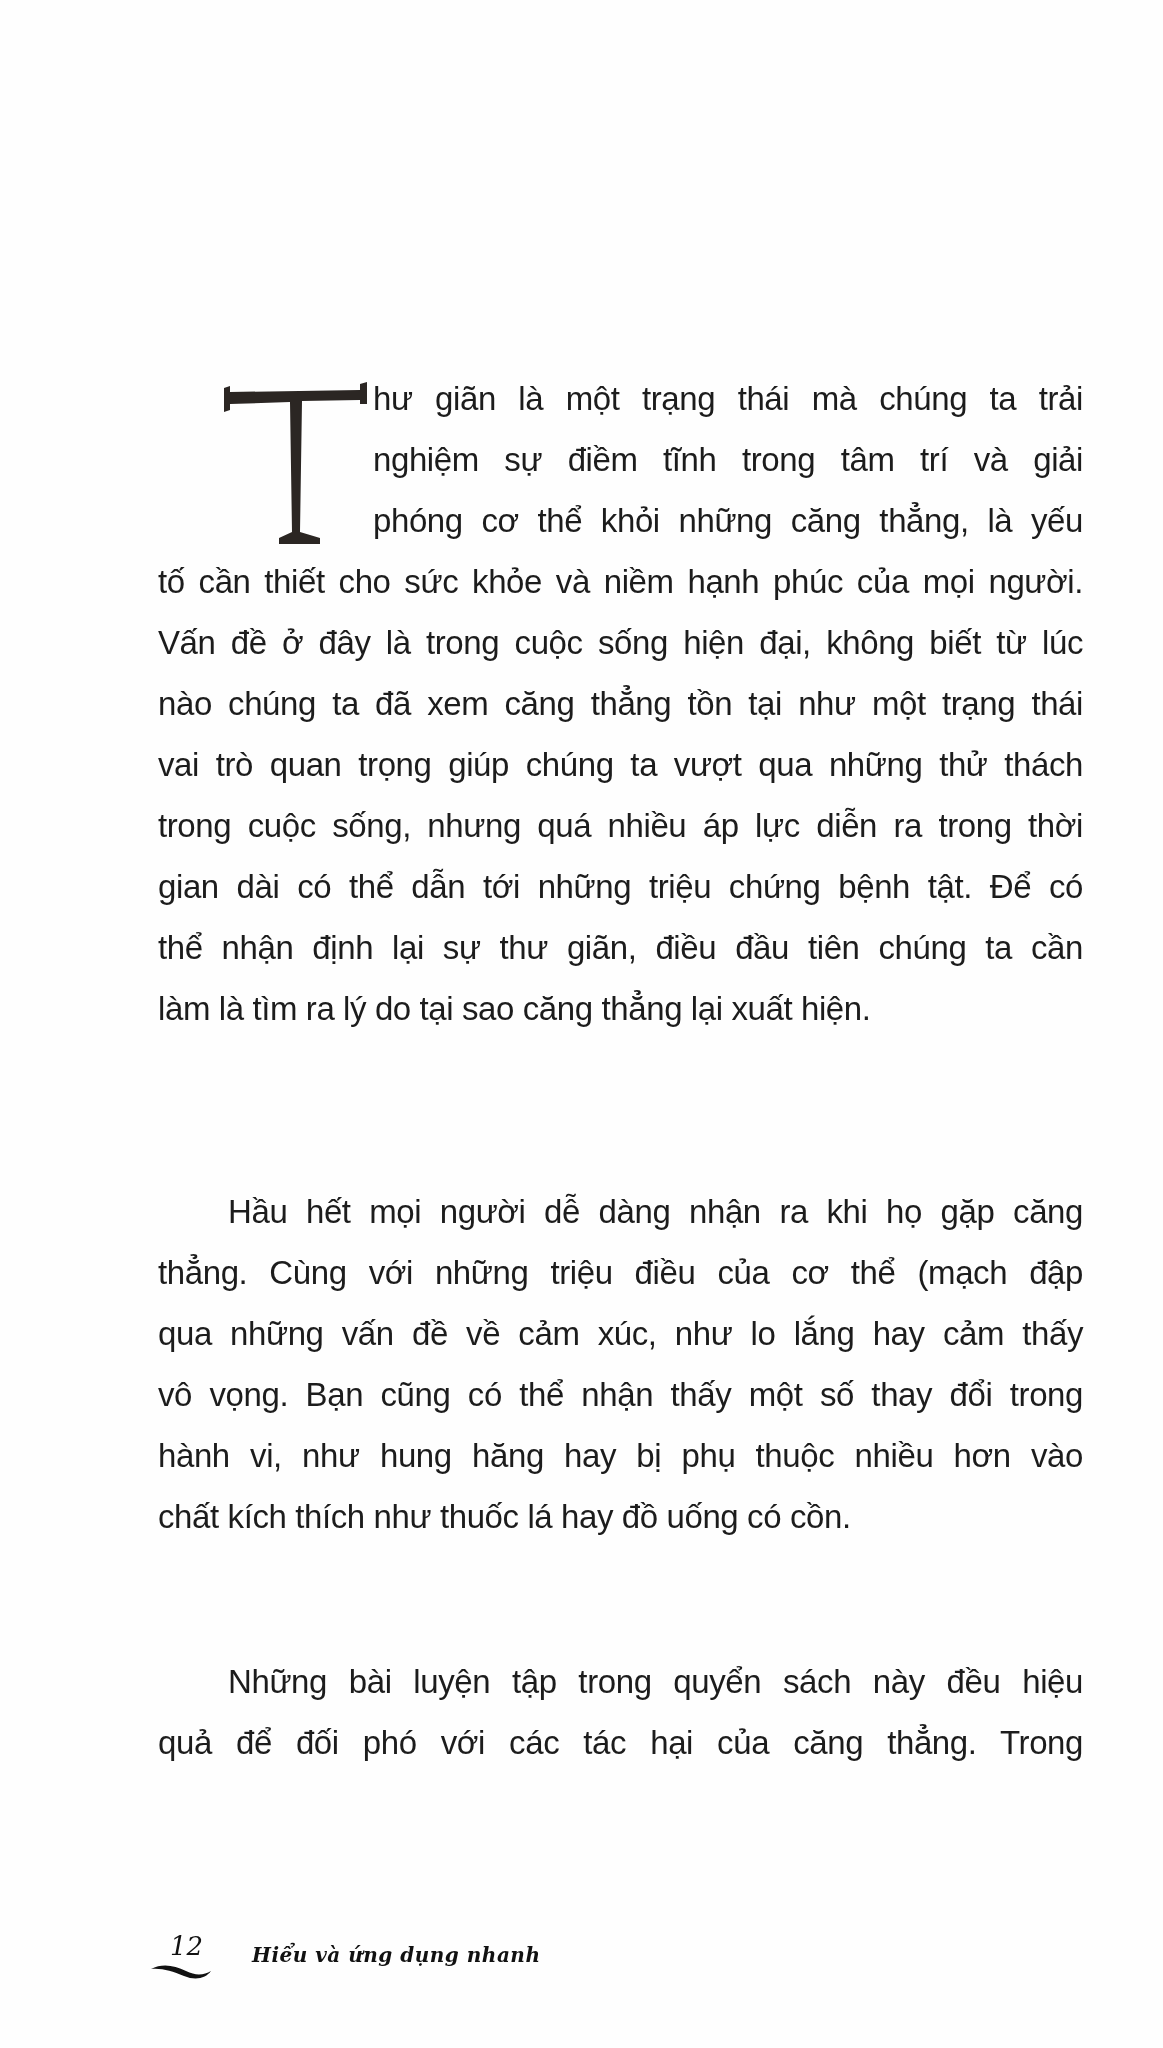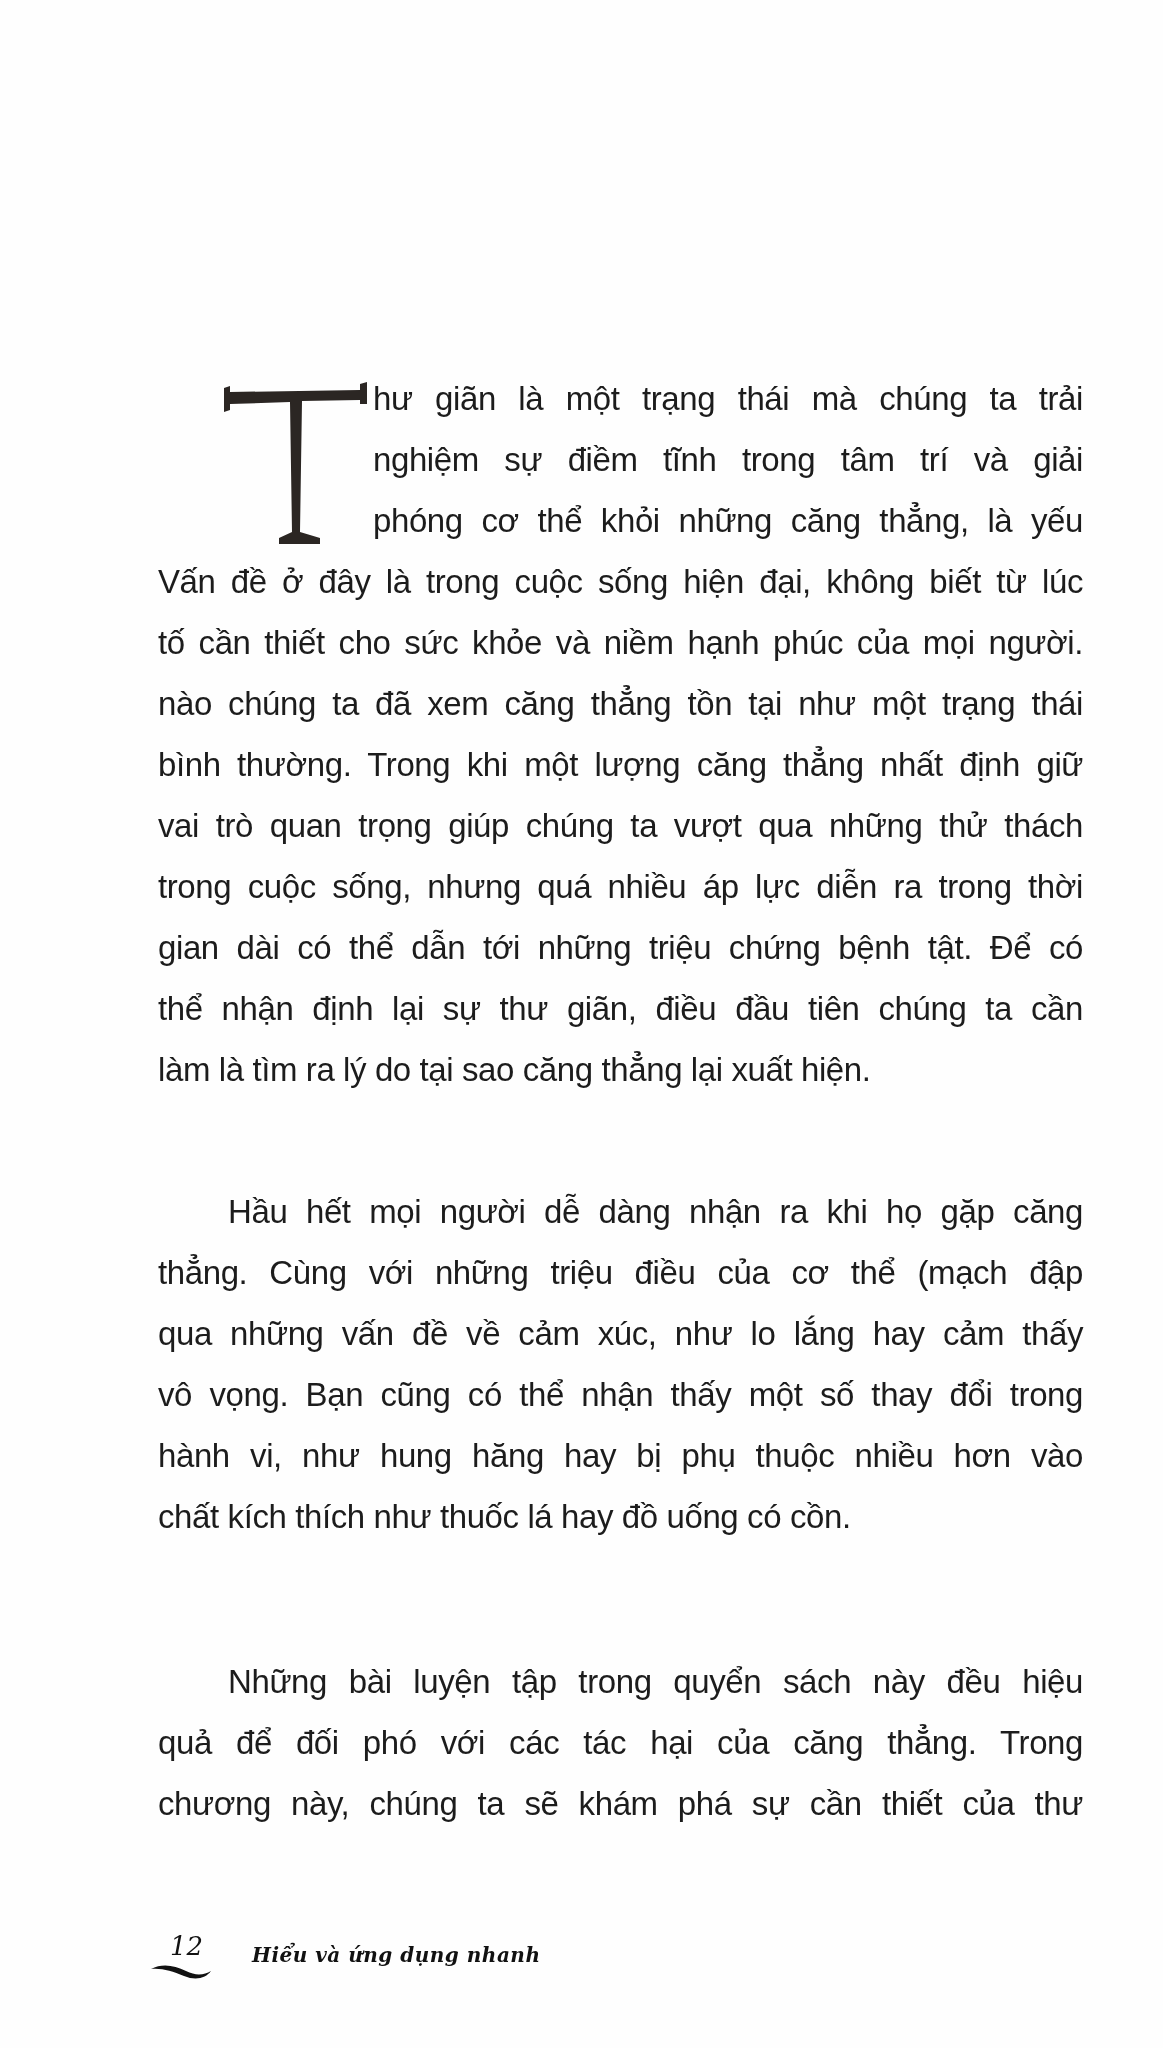--- a/index.html
+++ b/index.html
@@ -107,44 +107,42 @@
     <path fill="#2b2623" d="M2 6 L8 4 L8 10 L138 8 L138 2 L145 0 L145 22 L138 22 L138 18 L80 19 L78 150 L98 156 L98 162 L57 162 L57 156 L70 150 L68 20 L8 22 L8 28 L2 30 Z"></path>
   </svg>
 
   <div class="intro">
     <span class="line">hư giãn là một trạng thái mà chúng ta trải</span>
     <span class="line">nghiệm sự điềm tĩnh trong tâm trí và giải</span>
     <span class="line">phóng cơ thể khỏi những căng thẳng, là yếu</span>
   </div>
 
   <div class="text-block p1-rest">
+    <span class="line">tố cần thiết cho sức khỏe và niềm hạnh phúc của mọi người.</span>
     <span class="line">Vấn đề ở đây là trong cuộc sống hiện đại, không biết từ lúc</span>
-    <span class="line">tố cần thiết cho sức khỏe và niềm hạnh phúc của mọi người.</span>
     <span class="line">nào chúng ta đã xem căng thẳng tồn tại như một trạng thái</span>
-    <span class="line">bình thường. Trong khi một lượng căng thẳng nhất định giữ</span>
     <span class="line">vai trò quan trọng  giúp chúng ta vượt qua những thử thách</span>
     <span class="line">trong cuộc sống, nhưng quá nhiều áp lực diễn ra trong thời</span>
     <span class="line">gian dài có thể dẫn tới những triệu chứng bệnh tật. Để có</span>
     <span class="line">thể nhận định lại sự thư giãn, điều đầu tiên chúng ta cần</span>
     <span class="line last">làm là tìm ra lý do tại sao căng thẳng lại xuất hiện.</span>
   </div>
 
   <div class="text-block p2">
     <span class="line indent">Hầu hết mọi người dễ dàng nhận ra khi họ gặp căng</span>
     <span class="line">thẳng. Cùng với những triệu điều của cơ thể (mạch đập</span>
     <span class="line">qua những vấn đề về cảm xúc, như lo lắng hay cảm thấy</span>
     <span class="line">vô vọng. Bạn cũng có thể nhận thấy một số thay đổi trong</span>
     <span class="line">hành vi, như hung hăng hay bị phụ thuộc nhiều hơn vào</span>
     <span class="line last">chất kích thích như thuốc lá hay đồ uống có cồn.</span>
   </div>
 
   <div class="text-block p3">
     <span class="line indent">Những bài luyện tập trong quyển sách này đều hiệu</span>
     <span class="line">quả để đối phó với các tác hại của căng thẳng. Trong</span>
-    <span class="line">chương này, chúng ta sẽ khám phá sự cần thiết của thư</span>
   </div>
 
   <div class="footer">
     <span class="page-number">12</span>
     <svg class="swash" viewBox="0 0 62 22" xmlns="http://www.w3.org/2000/svg">
       <path fill="#111" d="M1 8 C 12 2, 24 4, 36 10 C 46 15, 54 14, 61 10 C 56 17, 46 20, 34 15 C 22 10, 12 7, 1 8 Z"></path>
     </svg>
     <span class="book-title">Hiểu và ứng dụng nhanh</span>
   </div>
 

